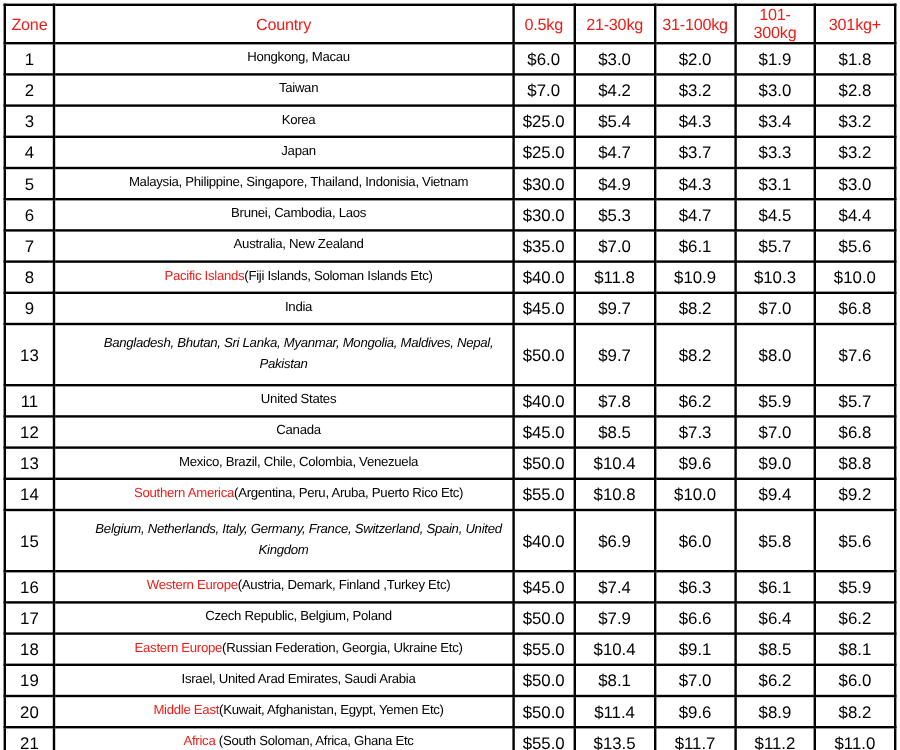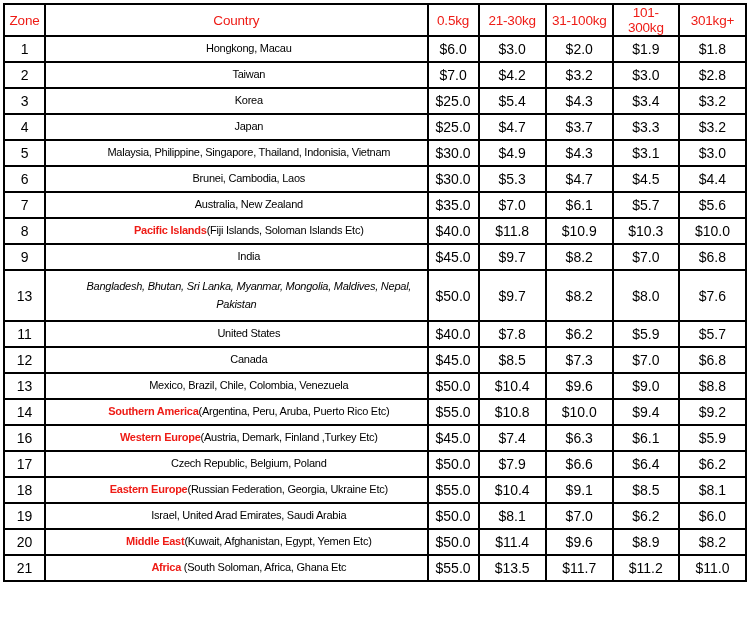--- a/index.html
+++ b/index.html
@@ -47,21 +47,21 @@
   }
   td.country-cell {
     font-size: 11px;
     letter-spacing: -0.25px;
     line-height: 1.55;
     white-space: nowrap;
   }
   tr.tall td.country-cell { white-space: normal; font-style: italic; }
   td.country-cell .region {
     color: var(--red);
-    font-weight: bold;
+    font-weight: normal;
     margin-left: 25px;
   }
   td.rate-cell {
     font-size: 14px;
   }
 </style>
 </head>
 <body>
 
 <div class="page">
@@ -220,20 +220,29 @@
   <tr>
     <td class="zone-cell">14</td>
     <td class="country-cell"><span class="region">Southern America</span><span>(Argentina, Peru, Aruba, Puerto Rico Etc)</span></td>
     <td class="rate-cell">$55.0</td>
     <td class="rate-cell">$10.8</td>
     <td class="rate-cell">$10.0</td>
     <td class="rate-cell">$9.4</td>
     <td class="rate-cell">$9.2</td>
   </tr>
 
+  <tr class="tall">
+    <td class="zone-cell">15</td>
+    <td class="country-cell"><span class="region"></span><span>Belgium, Netherlands, Italy, Germany, France, Switzerland, Spain, United Kingdom</span></td>
+    <td class="rate-cell">$40.0</td>
+    <td class="rate-cell">$6.9</td>
+    <td class="rate-cell">$6.0</td>
+    <td class="rate-cell">$5.8</td>
+    <td class="rate-cell">$5.6</td>
+  </tr>
 
   <tr>
     <td class="zone-cell">16</td>
     <td class="country-cell"><span class="region">Western Europe</span><span>(Austria, Demark, Finland ,Turkey Etc)</span></td>
     <td class="rate-cell">$45.0</td>
     <td class="rate-cell">$7.4</td>
     <td class="rate-cell">$6.3</td>
     <td class="rate-cell">$6.1</td>
     <td class="rate-cell">$5.9</td>
   </tr>

